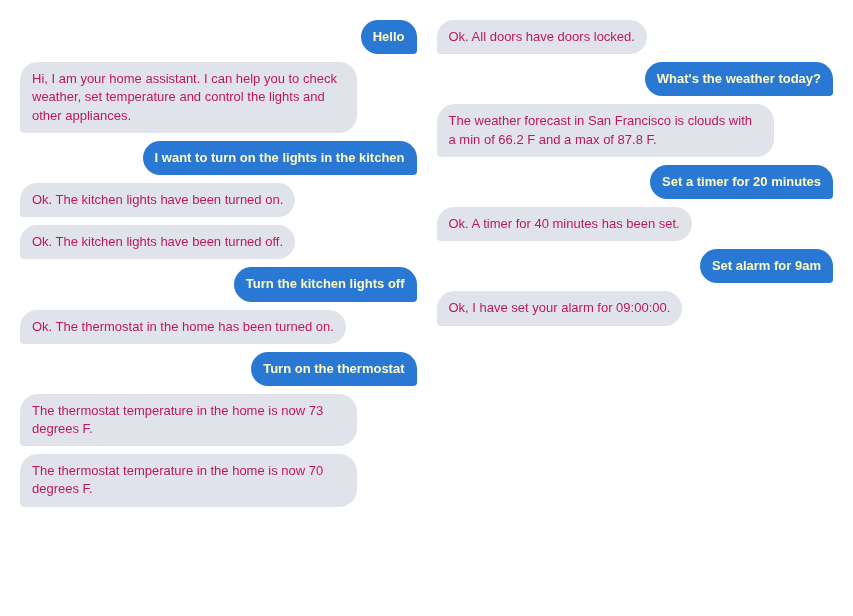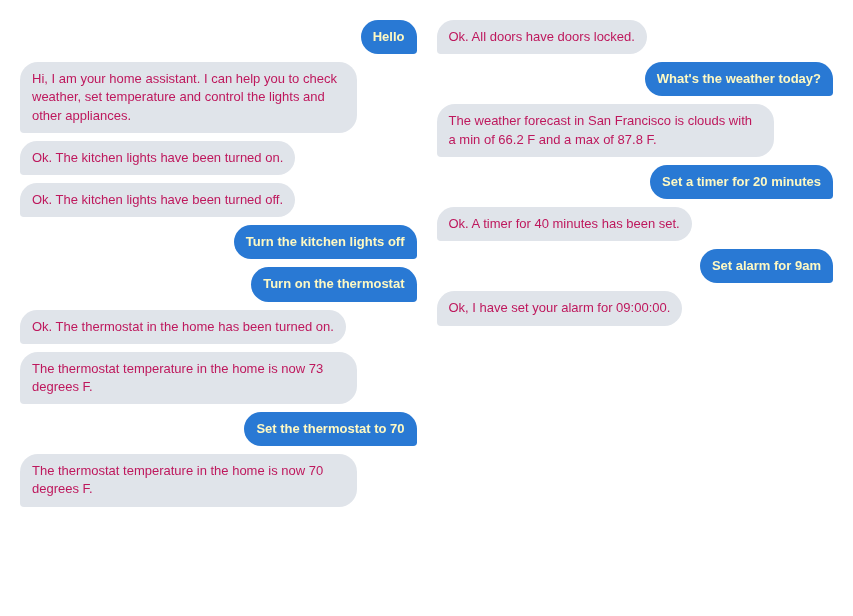--- a/index.html
+++ b/index.html
@@ -60,40 +60,40 @@
 <body>
 
 <div class="chat-container">
   <div class="column" id="left-column">
       <div class="bubble-row user">
         <div class="bubble user-bubble">Hello</div>
       </div>
       <div class="bubble-row bot">
         <div class="bubble bot-bubble">Hi, I am your home assistant. I can help you to check weather, set temperature and control the lights and other appliances.</div>
       </div>
+      <div class="bubble-row user">
+        <div class="bubble user-bubble">I want to turn on the lights in the kitchen</div>
+      </div>
       <div class="bubble-row bot">
         <div class="bubble bot-bubble">Ok. The kitchen lights have been turned on.</div>
       </div>
       <div class="bubble-row bot">
         <div class="bubble bot-bubble">Ok. The kitchen lights have been turned off.</div>
       </div>
       <div class="bubble-row user">
         <div class="bubble user-bubble">Turn the kitchen lights off</div>
       </div>
+      <div class="bubble-row bot">
+        <div class="bubble bot-bubble">Ok. The thermostat in the home has been turned on.</div>
+      </div>
       <div class="bubble-row user">
         <div class="bubble user-bubble">Turn on the thermostat</div>
       </div>
       <div class="bubble-row bot">
-        <div class="bubble bot-bubble">Ok. The thermostat in the home has been turned on.</div>
-      </div>
-      <div class="bubble-row bot">
         <div class="bubble bot-bubble">The thermostat temperature in the home is now 73 degrees F.</div>
-      </div>
-      <div class="bubble-row user">
-        <div class="bubble user-bubble">Set the thermostat to 70</div>
       </div>
       <div class="bubble-row bot">
         <div class="bubble bot-bubble">The thermostat temperature in the home is now 70 degrees F.</div>
       </div>
     </div>
   <div class="column" id="right-column">
       <div class="bubble-row bot">
         <div class="bubble bot-bubble">Ok. All doors have doors locked.</div>
       </div>
       <div class="bubble-row user">

